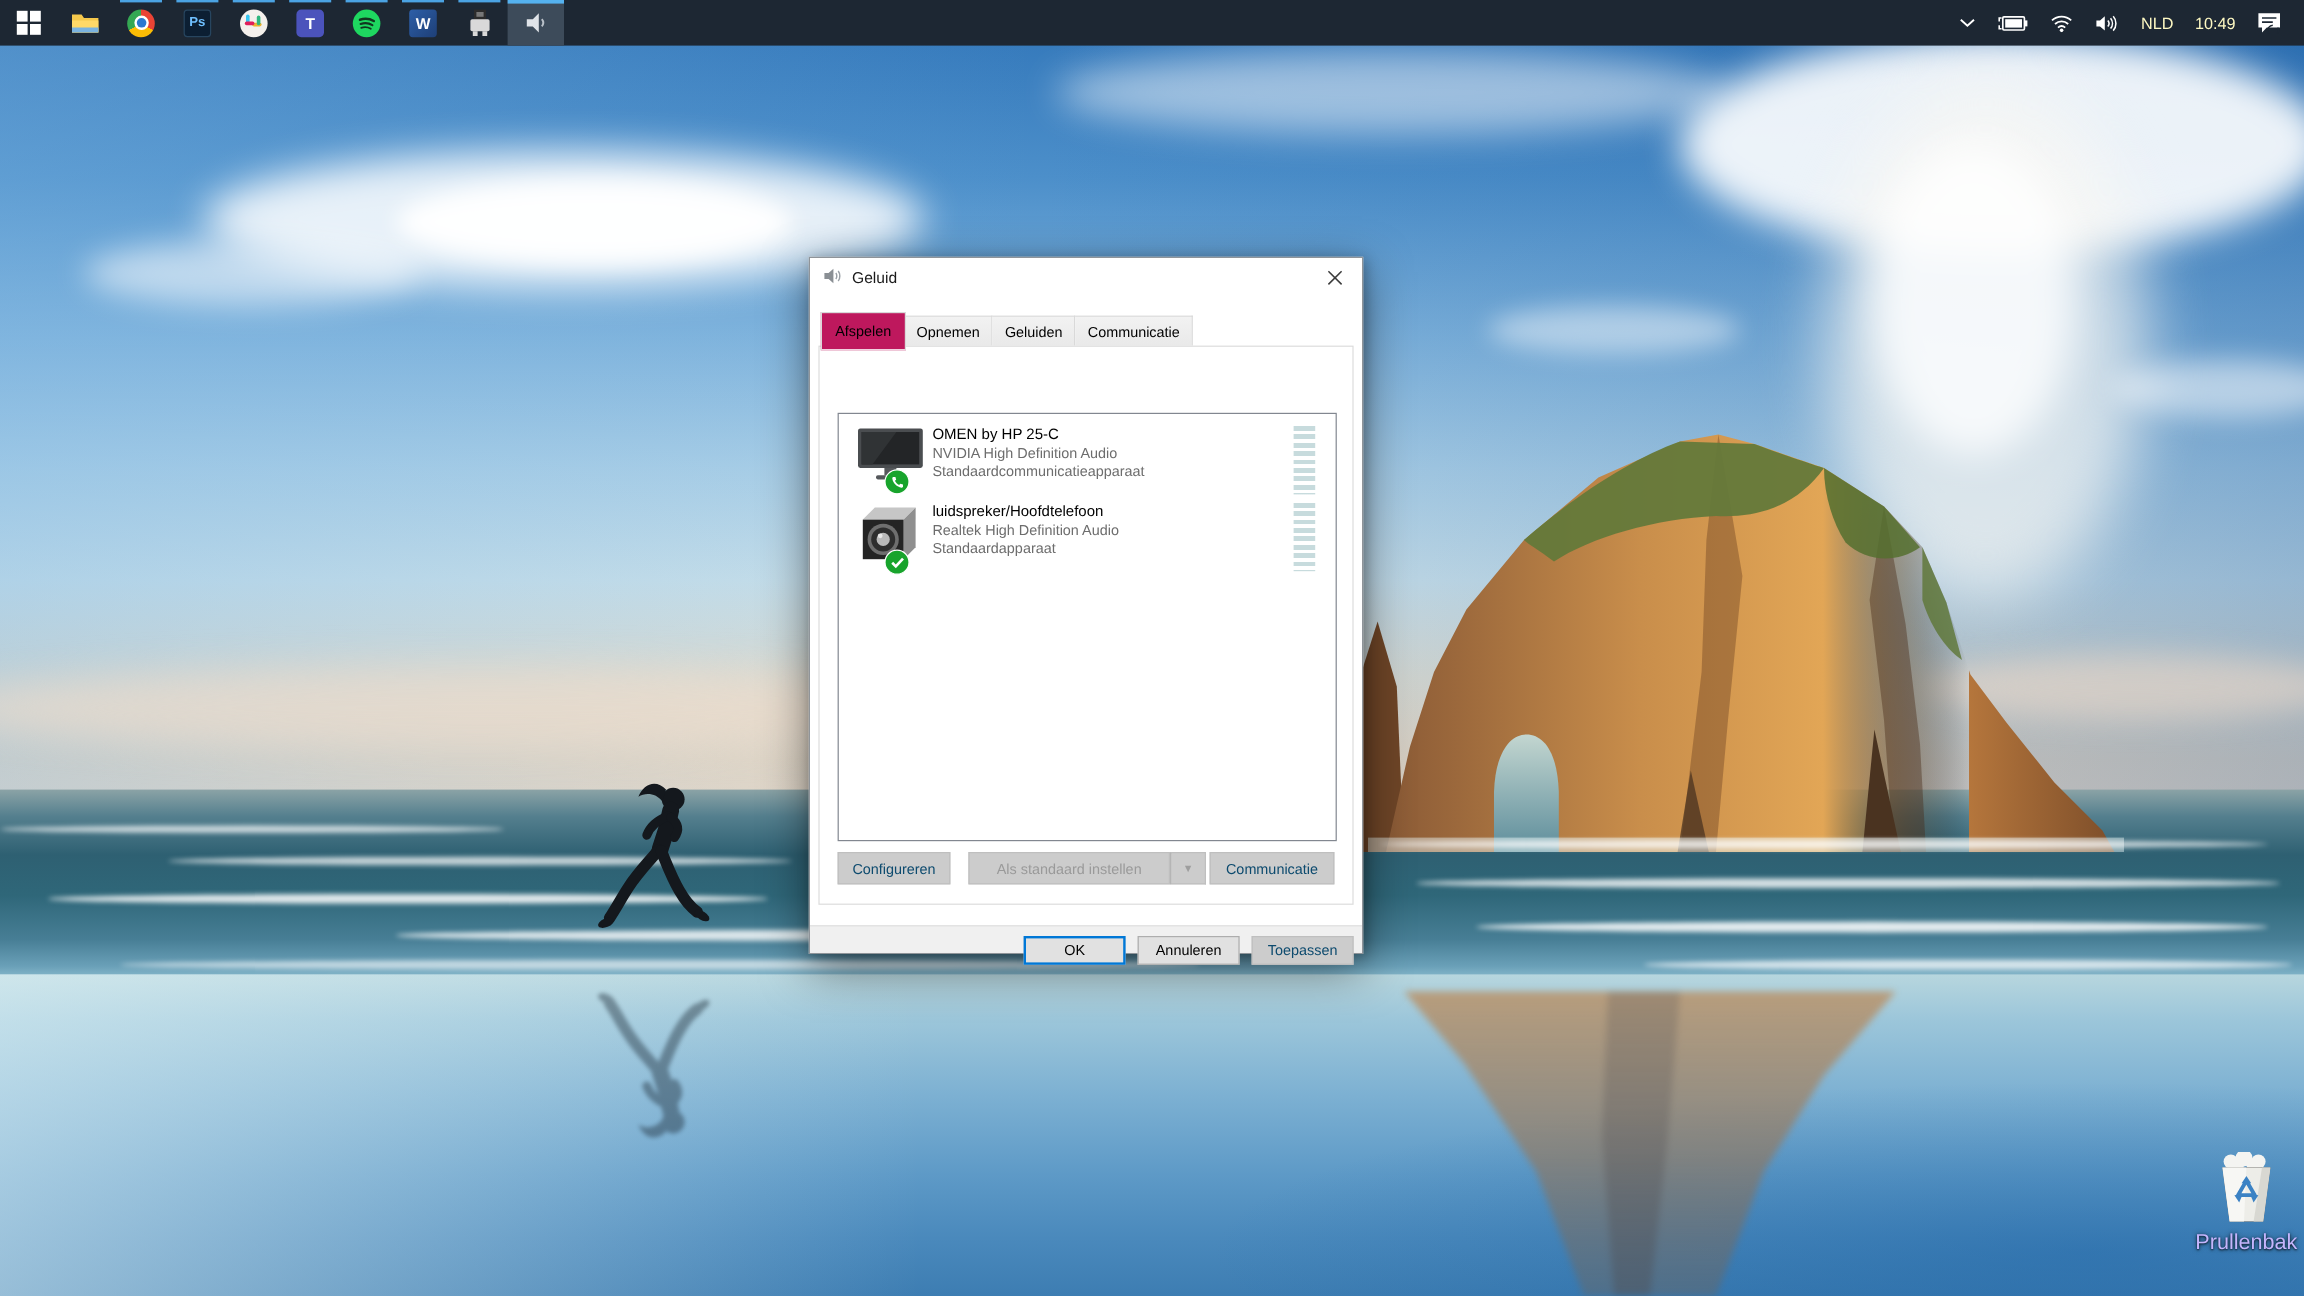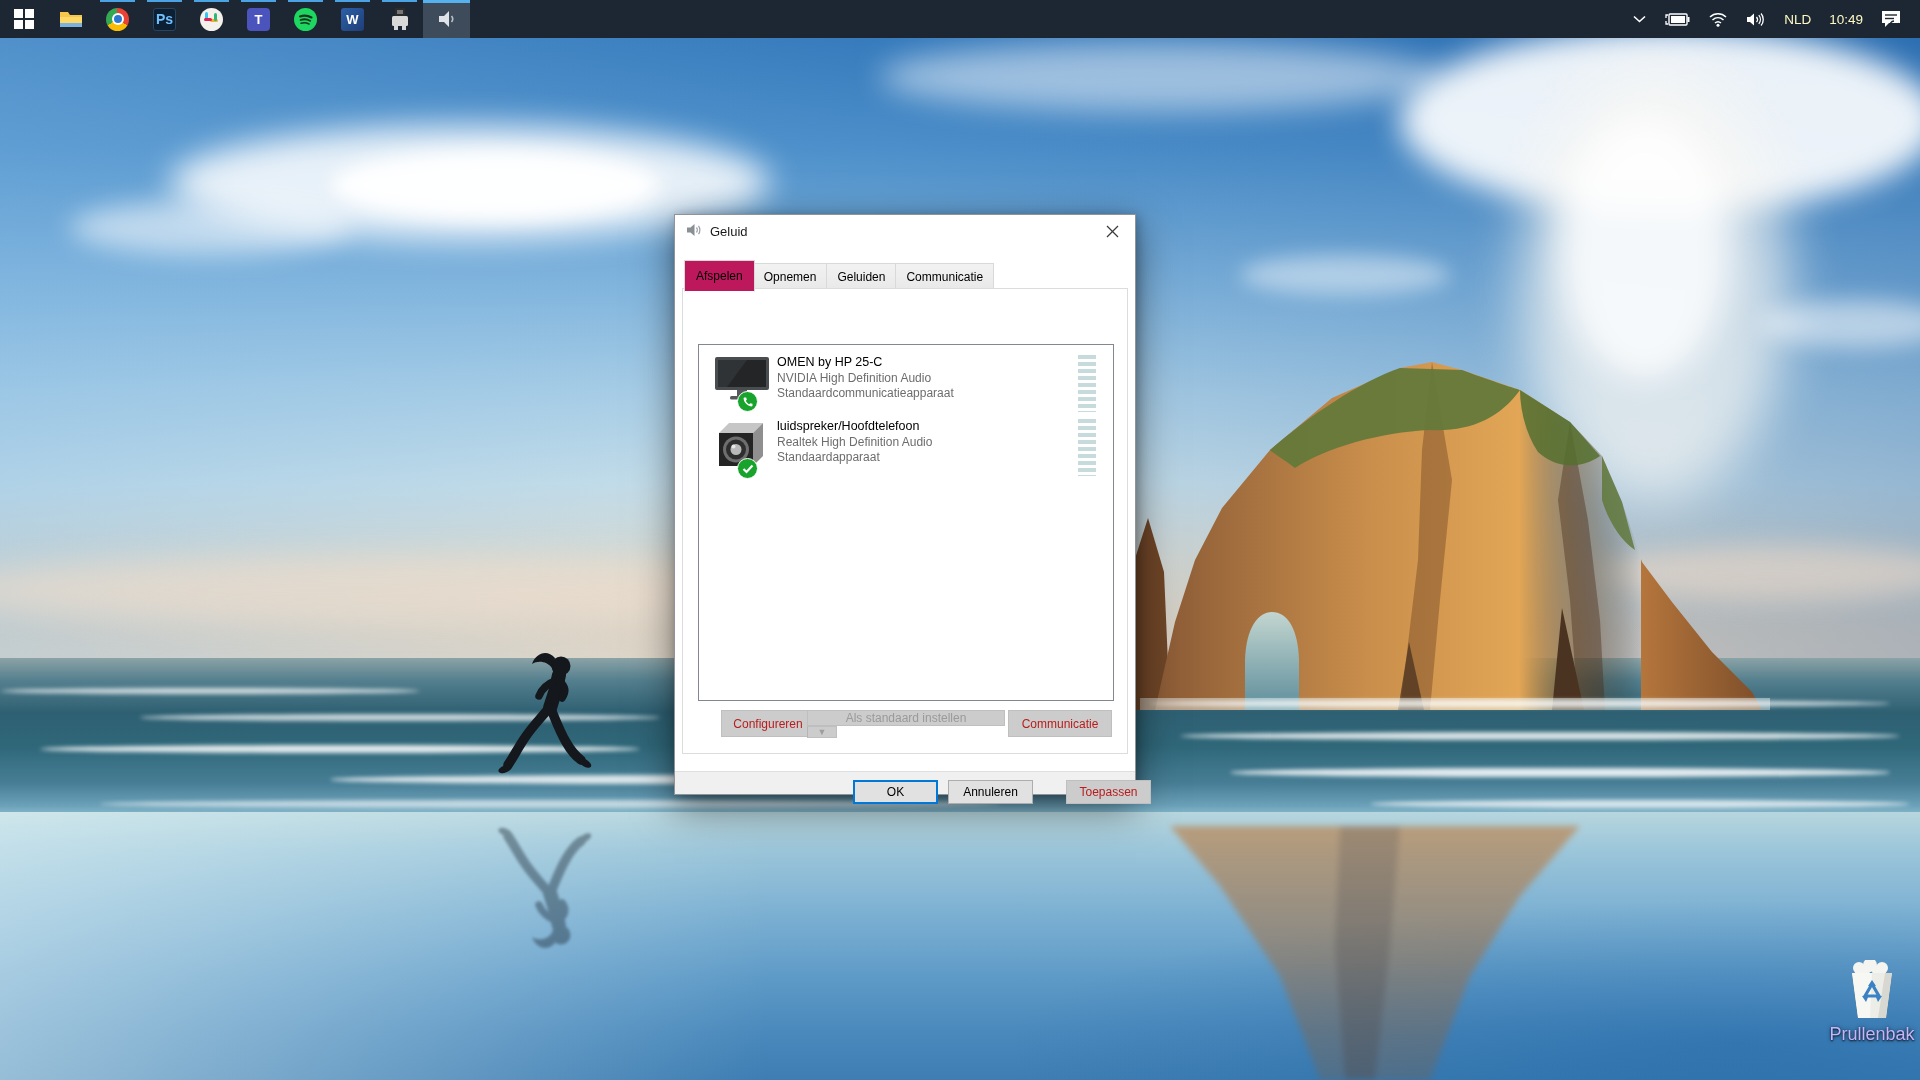--- a/index.html
+++ b/index.html
@@ -46,21 +46,21 @@
   .appicon { width:24px; height:24px; display:flex; align-items:center; justify-content:center; }
   .folder-icon svg, .appicon svg { display:block; }
   .chrome-icon { width:23px; height:23px; border-radius:50%;
     background:conic-gradient(#ea4335 0 120deg,#fbbc05 120deg 240deg,#34a853 240deg 360deg);
     position:relative; }
   .chrome-icon::before { content:""; position:absolute; left:5.5px; top:5.5px; width:12px; height:12px;
     border-radius:50%; background:#fff; }
   .chrome-icon::after { content:""; position:absolute; left:7.5px; top:7.5px; width:8px; height:8px;
     border-radius:50%; background:#2a78d0; }
   .ps-icon { width:23px; height:23px; background:#0c1f33; border:1px solid #27455f; border-radius:3px;
-    color:#6fc0ff; font-size:14px; font-weight:bold; display:flex; align-items:center; justify-content:center; }
+    color:#6fc0ff; font-size:11px; font-weight:bold; display:flex; align-items:center; justify-content:center; }
   .slack-icon { width:23px; height:23px; border-radius:50%; background:#f4f0ec; position:relative; }
   .slack-icon i { position:absolute; border-radius:2px; }
   .teams-icon { width:23px; height:23px; background:#4b53bc; border-radius:4px; color:#fff;
     font-size:13px; font-weight:bold; display:flex; align-items:center; justify-content:center; }
   .spotify-icon { width:23px; height:23px; border-radius:50%; background:#1ed760; }
   .word-icon { width:23px; height:23px; background:linear-gradient(135deg,#2d5fa8,#1e3f77); border-radius:3px;
     color:#fff; font-size:13px; font-weight:bold; display:flex; align-items:center; justify-content:center; }
   .tb-tray { display:flex; align-items:center; height:38px; padding-right:10px; color:#fff; }
   .tray-item { height:38px; display:flex; align-items:center; justify-content:center;
     padding:0 9px; cursor:pointer; }
@@ -93,23 +93,23 @@
   .badge { position:absolute; left:32px; top:38px; width:21px; height:21px; border-radius:50%;
     background:#18a42c; border:1.5px solid #fff; display:flex; align-items:center; justify-content:center; }
   .dev-text { position:absolute; left:72px; top:2px; line-height:15.5px; }
   .dev-name { color:#000; font-size:12.5px; }
   .dev-sub { color:#6d6d6d; font-size:12px; }
   .vu { position:absolute; right:9px; top:2px; width:18px; height:57px;
     background:repeating-linear-gradient(180deg,#c7dbdd 0 4px,#ffffff 4px 7px); }
   .btnrow { position:absolute; left:15px; top:421px; right:15px; height:27px; }
   .btn { font-family:"Liberation Sans",sans-serif; font-size:12px; height:27px;
     border:1px solid #adadad; background:#e1e1e1; color:#000; cursor:pointer; }
-  .btn.disabled { background:#cccccc; border-color:#bfbfbf; color:#b91c1c; cursor:default;margin-left:23px; }
+  .btn.disabled { background:#cccccc; border-color:#bfbfbf; color:#0c4a6e; cursor:default; }
   .btn-config { position:absolute; left:0; width:94px; }
-  .split { position:absolute; left:109px; width:198px; height:27px; display:flex;flex-direction:column; }
+  .split { position:absolute; left:109px; width:198px; height:27px; display:flex; }
   .split-main { flex:1; border:1px solid #bfbfbf; background:#ccc; color:#9a9a9a;
     display:flex; align-items:center; justify-content:center; }
   .split-arrow { width:30px; border:1px solid #bfbfbf; border-left:1px solid #b5b5b5;
     background:#ccc; color:#9e9e9e; display:flex; align-items:center; justify-content:center; font-size:9px; }
   .btn-props { position:absolute; right:0; width:104px; }
   .footer { position:absolute; left:0; right:0; bottom:0; height:23px; background:#f0f0f0;
     border-top:1px solid #dfdfdf; }
   .fbtn { position:absolute; top:8px; width:85px; height:24px; }
   .fbtn.ok { left:178px; border:2px solid #0078d7; }
   .fbtn.cancel { left:273px; }

